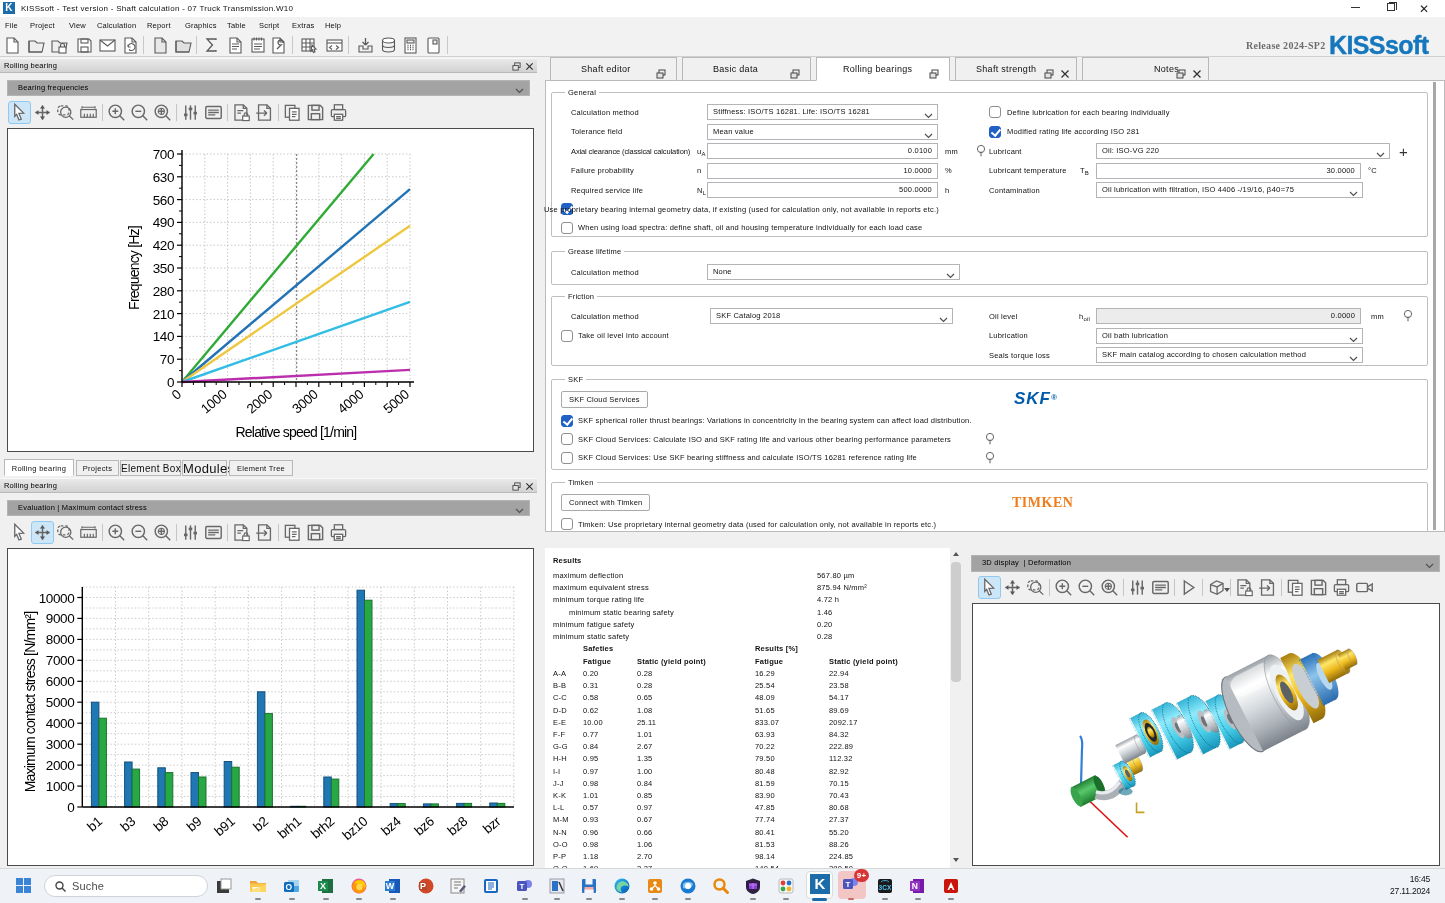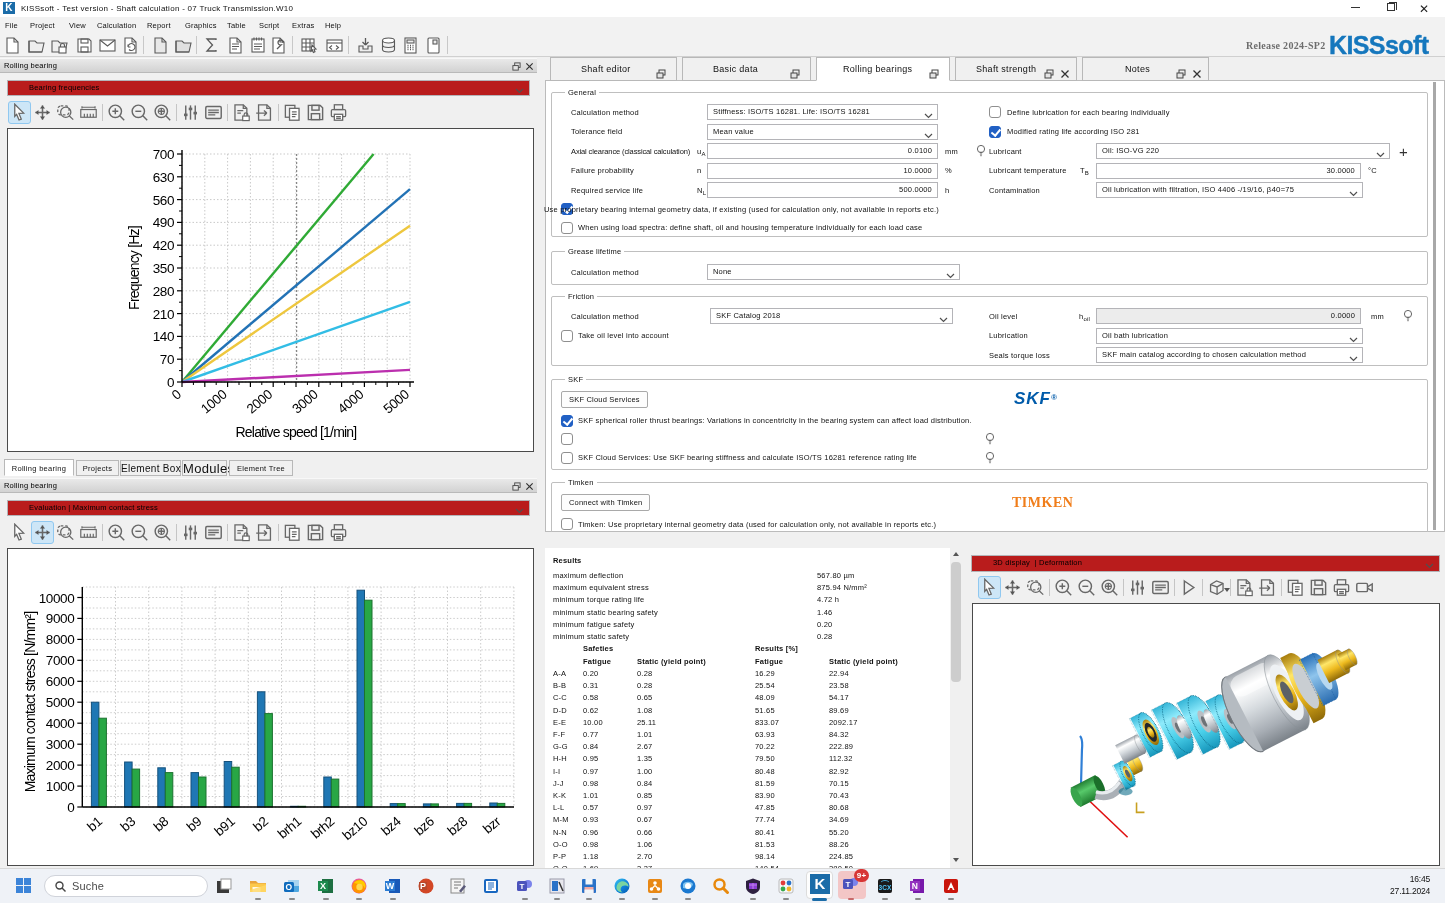--- a/index.html
+++ b/index.html
@@ -1,20 +1,20 @@
 <!DOCTYPE html>
 <html><head><meta charset="utf-8"><style>
 *{box-sizing:border-box;margin:0;padding:0}
 body{margin:0;background:#fff}
 #app{position:relative;width:1445px;height:903px;font-family:"Liberation Sans",sans-serif;
  font-size:7.5px;letter-spacing:0.2px;color:#111;background:#f0f0f0;overflow:hidden}
 .abs{position:absolute}
 .ptitle{background:linear-gradient(#e9e9e9,#d2d2d2);border-top:1px solid #f8f8f8;
  line-height:14px;padding-left:4px;color:#000}
-.combo{background:#b91c1c;border:1px solid #b4b4b8;line-height:14px;padding-left:21px;color:#000}
+.combo{background:#a3a3a3;border:1px solid #b4b4b8;line-height:14px;padding-left:10px;color:#000}
 .combo .chev{position:absolute;right:5px;top:4px}
 .tbicon{position:absolute;top:0;width:23px;height:23px;display:flex;align-items:center;justify-content:center}
 .tbsel{background:#cde6f7;border:1px solid #90c8f0;border-radius:3px}
 .tbsep{position:absolute;top:3px;width:1px;height:17px;background:#c5c5c5}
 .chartbox{position:absolute;background:#fff;border:1px solid #4a4a4a}
 .tab{position:absolute;border:1px solid #b8b8b8;background:#f0f0f0;text-align:center;color:#111;white-space:nowrap;font-size:9px;letter-spacing:0.3px}
 .tab.active{background:#fff;border-bottom:1px solid #fff}
 .fs{position:absolute;border:1px solid #bfbfbf;border-radius:2px}
 .leg{position:absolute;background:#fff;padding:0 3px;line-height:11px}
 .lbl{position:absolute;white-space:nowrap;line-height:15px}
@@ -731,21 +731,21 @@
           <use href="#i-restore"></use>
         </svg></span></div>
 <div class="tab active" style="left:816px;top:57px;width:134px;height:24px;line-height:23px;text-align:left;z-index:2"><span style="margin-left:26px">Rolling bearings</span><span style="position:absolute;right:10px;top:7px"><svg width="10" height="10">
           <use href="#i-restore"></use>
         </svg></span></div>
 <div class="tab" style="left:955px;top:57px;width:122px;height:24px;line-height:23px;text-align:left;z-index:2"><span style="margin-left:20px">Shaft strength</span><span style="position:absolute;right:22px;top:7px"><svg width="10" height="10">
           <use href="#i-restore"></use>
         </svg></span><span style="position:absolute;right:6px;top:7px"><svg width="10" height="10">
           <use href="#i-x"></use>
         </svg></span></div>
-<div class="tab" style="left:1082px;top:57px;width:127px;height:24px;line-height:23px;text-align:left;z-index:2"><span style="margin-left:42px">Notes</span><span style="position:absolute;right:22px;top:7px"><svg width="10" height="10">
+<div class="tab" style="left:1082px;top:57px;width:127px;height:24px;line-height:23px;text-align:center;z-index:2"><span style="margin-left:42px">Notes</span><span style="position:absolute;right:22px;top:7px"><svg width="10" height="10">
           <use href="#i-restore"></use>
         </svg></span><span style="position:absolute;right:6px;top:7px"><svg width="10" height="10">
           <use href="#i-x"></use>
         </svg></span></div>
 <div class="fs" style="left:551px;top:92px;width:877px;height:145px"></div>
 <div class="leg" style="left:565px;top:87px">General</div>
 <div class="lbl" style="left:571px;top:104.5px">Calculation method</div>
 <div class="ctl" style="left:707px;top:104.0px;width:231px">Stiffness: ISO/TS 16281. Life: ISO/TS 16281<span class="chev"><svg width="9" height="6">
           <use href="#i-chev"></use>
         </svg></span></div>
@@ -818,20 +818,21 @@
 <div class="ctl" style="left:1096px;top:347.0px;width:267px">SKF main catalog according to chosen calculation method<span class="chev"><svg width="9" height="6">
           <use href="#i-chev"></use>
         </svg></span></div>
 <div class="fs" style="left:551px;top:379px;width:877px;height:91px"></div>
 <div class="leg" style="left:565px;top:374px">SKF</div>
 <div class="btn" style="left:561px;top:391px;height:17px">SKF Cloud Services</div>
 <div class="abs" style="left:1014px;top:389px;color:#005baa;font-weight:bold;font-style:italic;font-size:17px;letter-spacing:1px">SKF<span style="font-size:8px;vertical-align:4px">®</span></div>
 <div class="cb on" style="left:561px;top:414.5px"></div>
 <div class="lbl" style="left:578px;top:413.0px">SKF spherical roller thrust bearings: Variations in concentricity in the bearing system can affect load distribution.</div>
 <div class="cb" style="left:561px;top:433.0px"></div>
+<div class="lbl" style="left:578px;top:431.5px">SKF Cloud Services: Calculate ISO and SKF rating life and various other bearing performance parameters</div>
 <div class="abs" style="left:984px;top:432.0px"><svg width="12" height="14">
         <use href="#i-bulb"></use>
       </svg></div>
 <div class="cb" style="left:561px;top:451.5px"></div>
 <div class="lbl" style="left:578px;top:450.0px">SKF Cloud Services: Use SKF bearing stiffness and calculate ISO/TS 16281 reference rating life</div>
 <div class="abs" style="left:984px;top:450.5px"><svg width="12" height="14">
         <use href="#i-bulb"></use>
       </svg></div>
 <div class="fs" style="left:551px;top:482px;width:877px;height:70px"></div>
 <div class="leg" style="left:565px;top:477px">Timken</div>
@@ -843,21 +844,21 @@
 <div class="abs" style="left:541px;top:532px;width:904px;height:4px;background:#f0f0f0"></div>
 <div class="abs" style="left:541px;top:533px;width:425px;height:335px;background:#f0f0f0"></div>
 <div class="abs" style="left:545px;top:548px;width:417px;height:320px;background:#fff"></div>
 <div class="rrow" style="left:553px;top:555px;font-weight:bold">Results</div>
 <div class="rrow" style="left:553px;top:570px">maximum deflection</div>
 <div class="rrow" style="left:817px;top:570px">567.80 µm</div>
 <div class="rrow" style="left:553px;top:582.2px">maximum equivalent stress</div>
 <div class="rrow" style="left:817px;top:582.2px">875.94 N/mm²</div>
 <div class="rrow" style="left:553px;top:594.4000000000001px">minimum torque rating life</div>
 <div class="rrow" style="left:817px;top:594.4000000000001px">4.72 h</div>
-<div class="rrow" style="left:553px;top:606.6000000000001px">minimum static bearing safety</div>
+<div class="rrow" style="left:569px;top:606.6000000000001px">minimum static bearing safety</div>
 <div class="rrow" style="left:817px;top:606.6000000000001px">1.46</div>
 <div class="rrow" style="left:553px;top:618.8000000000002px">minimum fatigue safety</div>
 <div class="rrow" style="left:817px;top:618.8000000000002px">0.20</div>
 <div class="rrow" style="left:553px;top:631.0000000000002px">minimum static safety</div>
 <div class="rrow" style="left:817px;top:631.0000000000002px">0.28</div>
 <div class="rrow" style="left:583px;top:643px;font-weight:bold">Safeties</div>
 <div class="rrow" style="left:755px;top:643px;font-weight:bold">Results [%]</div>
 <div class="rrow" style="left:583px;top:655.5px;font-weight:bold">Fatigue</div>
 <div class="rrow" style="left:637px;top:655.5px;font-weight:bold">Static (yield point)</div>
 <div class="rrow" style="left:755px;top:655.5px;font-weight:bold">Fatigue</div>
@@ -919,21 +920,21 @@
 <div class="rrow" style="left:829px;top:790.0px">70.43</div>
 <div class="rrow" style="left:553px;top:802.2px">L-L</div>
 <div class="rrow" style="left:583px;top:802.2px">0.57</div>
 <div class="rrow" style="left:637px;top:802.2px">0.97</div>
 <div class="rrow" style="left:755px;top:802.2px">47.85</div>
 <div class="rrow" style="left:829px;top:802.2px">80.68</div>
 <div class="rrow" style="left:553px;top:814.4px">M-M</div>
 <div class="rrow" style="left:583px;top:814.4px">0.93</div>
 <div class="rrow" style="left:637px;top:814.4px">0.67</div>
 <div class="rrow" style="left:755px;top:814.4px">77.74</div>
-<div class="rrow" style="left:829px;top:814.4px">34.69</div>
+<div class="rrow" style="left:829px;top:814.4px">27.37</div>
 <div class="rrow" style="left:553px;top:826.6px">N-N</div>
 <div class="rrow" style="left:583px;top:826.6px">0.96</div>
 <div class="rrow" style="left:637px;top:826.6px">0.66</div>
 <div class="rrow" style="left:755px;top:826.6px">80.41</div>
 <div class="rrow" style="left:829px;top:826.6px">55.20</div>
 <div class="rrow" style="left:553px;top:838.8px">O-O</div>
 <div class="rrow" style="left:583px;top:838.8px">0.98</div>
 <div class="rrow" style="left:637px;top:838.8px">1.06</div>
 <div class="rrow" style="left:755px;top:838.8px">81.53</div>
 <div class="rrow" style="left:829px;top:838.8px">88.26</div>

